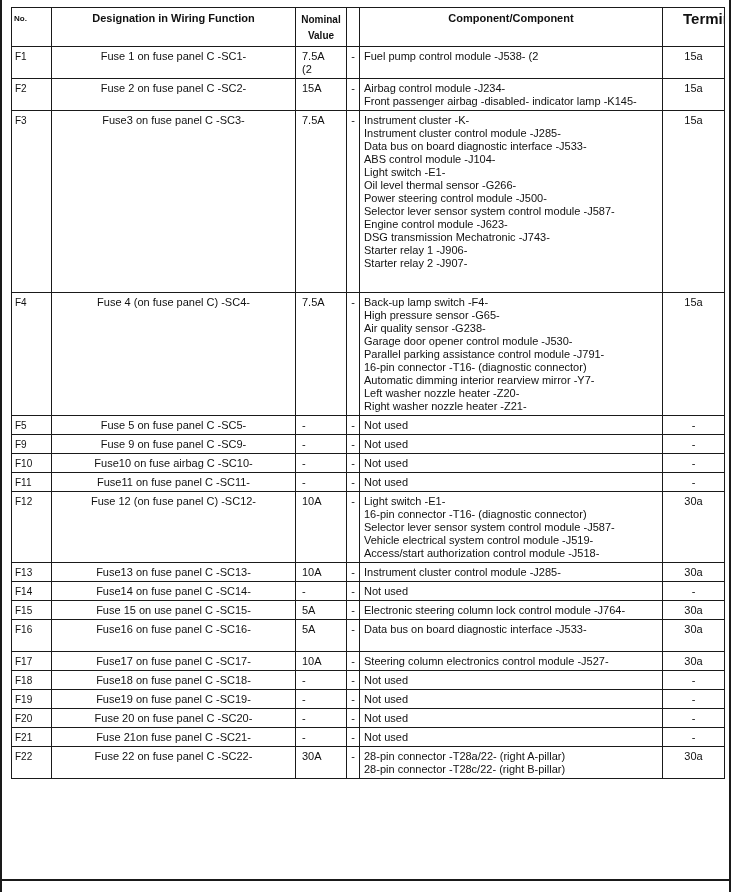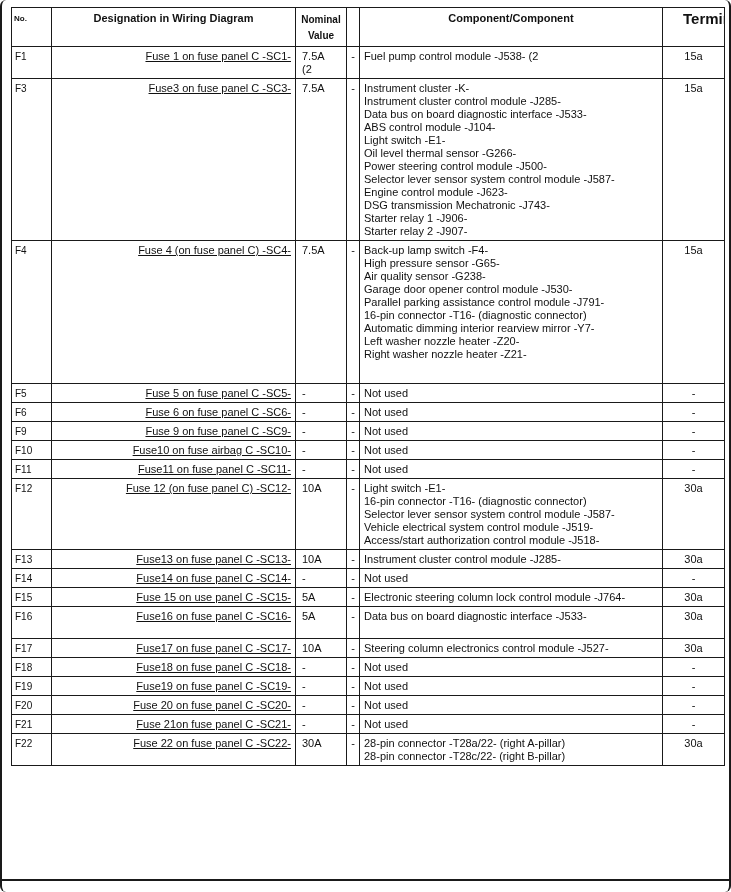--- a/index.html
+++ b/index.html
@@ -9,21 +9,20 @@
     color: #111;
   }
   .page {
     position: relative;
     width: 731px;
     height: 892px;
     background: #fff;
     border-left: 2px solid #1a1a1a;
     border-right: 2px solid #1a1a1a;
     overflow: hidden;
-    border-radius: 6px;
   }
   .table-wrap {
     position: absolute;
     top: 7px;
     left: 9px;
     width: 713px;
   }
   table {
     border-collapse: collapse;
     width: 713px;
@@ -49,21 +48,21 @@
     font-weight: bold;
     text-align: center;
     vertical-align: top;
     padding-top: 4px;
   }
   th.h-no   { font-size: 8px; text-align: left; padding-left: 2px; }
   th.h-val  { font-size: 10px; line-height: 16px; }
   th.h-term { font-size: 15px; padding-left: 20px; }
 
   td.c-no   { font-size: 10px; padding-left: 3px; }
-  td.c-des  { text-align: right; text-decoration: underline; }
+  td.c-des  { text-align: center; }
   td.c-val  { text-align: left; padding-left: 6px; }
   td.c-dash { text-align: center; padding-left: 1px; padding-right: 1px; }
   td.c-fn   { text-align: left; }
   td.c-term { text-align: center; }
   td.c-fn div { min-height: 13px; }
 
   
   tbody tr:nth-child(3) td { padding-bottom: 22px; }
   tbody tr:nth-child(13) td { padding-bottom: 15px; }
 
@@ -85,65 +84,65 @@
         <col class="w-no">
           <col class="w-des">
           <col class="w-val">
           <col class="w-dash">
           <col class="w-fn">
           <col class="w-term">
       </colgroup>
       <thead>
         <tr>
           <th class="h-no">No.</th>
-          <th class="h-des">Designation in Wiring Diagram</th>
+          <th class="h-des">Designation in Wiring Function</th>
           <th class="h-val">Nominal
 Value</th>
           <th class="h-dash"></th>
           <th class="h-fn">Component/Component</th>
           <th class="h-term">Terminal</th>
         </tr>
       </thead>
       <tbody>
           <tr>
     <td class="c-no">F1</td>
     <td class="c-des">Fuse 1 on fuse panel C -SC1-</td>
     <td class="c-val">7.5A
 (2</td>
     <td class="c-dash">-</td>
     <td class="c-fn"><div>Fuel pump control module -J538- (2</div></td>
     <td class="c-term">15a</td>
   </tr>
           <tr>
+    <td class="c-no">F2</td>
+    <td class="c-des">Fuse 2 on fuse panel C -SC2-</td>
+    <td class="c-val">15A</td>
+    <td class="c-dash">-</td>
+    <td class="c-fn"><div>Airbag control module -J234-</div><div>Front passenger airbag -disabled- indicator lamp -K145-</div></td>
+    <td class="c-term">15a</td>
+  </tr>
+          <tr>
     <td class="c-no">F3</td>
     <td class="c-des">Fuse3 on fuse panel C -SC3-</td>
     <td class="c-val">7.5A</td>
     <td class="c-dash">-</td>
     <td class="c-fn"><div>Instrument cluster -K-</div><div>Instrument cluster control module -J285-</div><div>Data bus on board diagnostic interface -J533-</div><div>ABS control module -J104-</div><div>Light switch -E1-</div><div>Oil level thermal sensor -G266-</div><div>Power steering control module -J500-</div><div>Selector lever sensor system control module -J587-</div><div>Engine control module -J623-</div><div>DSG transmission Mechatronic -J743-</div><div>Starter relay 1 -J906-</div><div>Starter relay 2 -J907-</div></td>
     <td class="c-term">15a</td>
   </tr>
           <tr>
     <td class="c-no">F4</td>
     <td class="c-des">Fuse 4 (on fuse panel C) -SC4-</td>
     <td class="c-val">7.5A</td>
     <td class="c-dash">-</td>
     <td class="c-fn"><div>Back-up lamp switch -F4-</div><div>High pressure sensor -G65-</div><div>Air quality sensor -G238-</div><div>Garage door opener control module -J530-</div><div>Parallel parking assistance control module -J791-</div><div>16-pin connector -T16- (diagnostic connector)</div><div>Automatic dimming interior rearview mirror -Y7-</div><div>Left washer nozzle heater -Z20-</div><div>Right washer nozzle heater -Z21-</div></td>
     <td class="c-term">15a</td>
   </tr>
           <tr>
     <td class="c-no">F5</td>
     <td class="c-des">Fuse 5 on fuse panel C -SC5-</td>
-    <td class="c-val">-</td>
-    <td class="c-dash">-</td>
-    <td class="c-fn"><div>Not used</div></td>
-    <td class="c-term">-</td>
-  </tr>
-          <tr>
-    <td class="c-no">F6</td>
-    <td class="c-des">Fuse 6 on fuse panel C -SC6-</td>
     <td class="c-val">-</td>
     <td class="c-dash">-</td>
     <td class="c-fn"><div>Not used</div></td>
     <td class="c-term">-</td>
   </tr>
           <tr>
     <td class="c-no">F9</td>
     <td class="c-des">Fuse 9 on fuse panel C -SC9-</td>
     <td class="c-val">-</td>
     <td class="c-dash">-</td>

